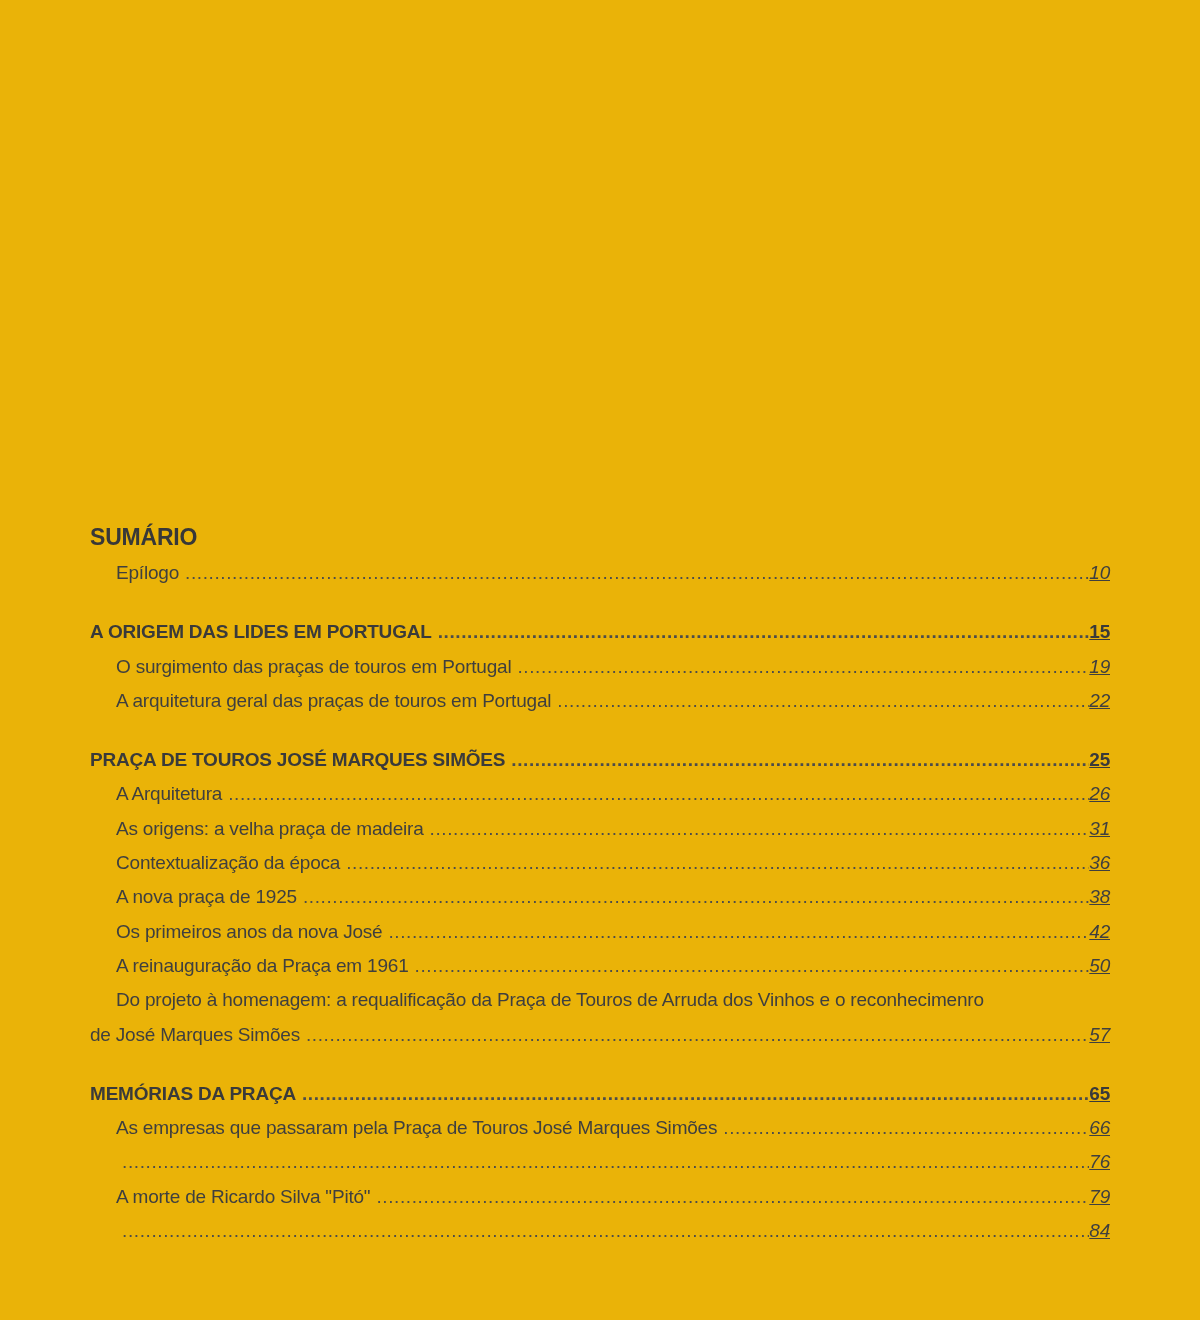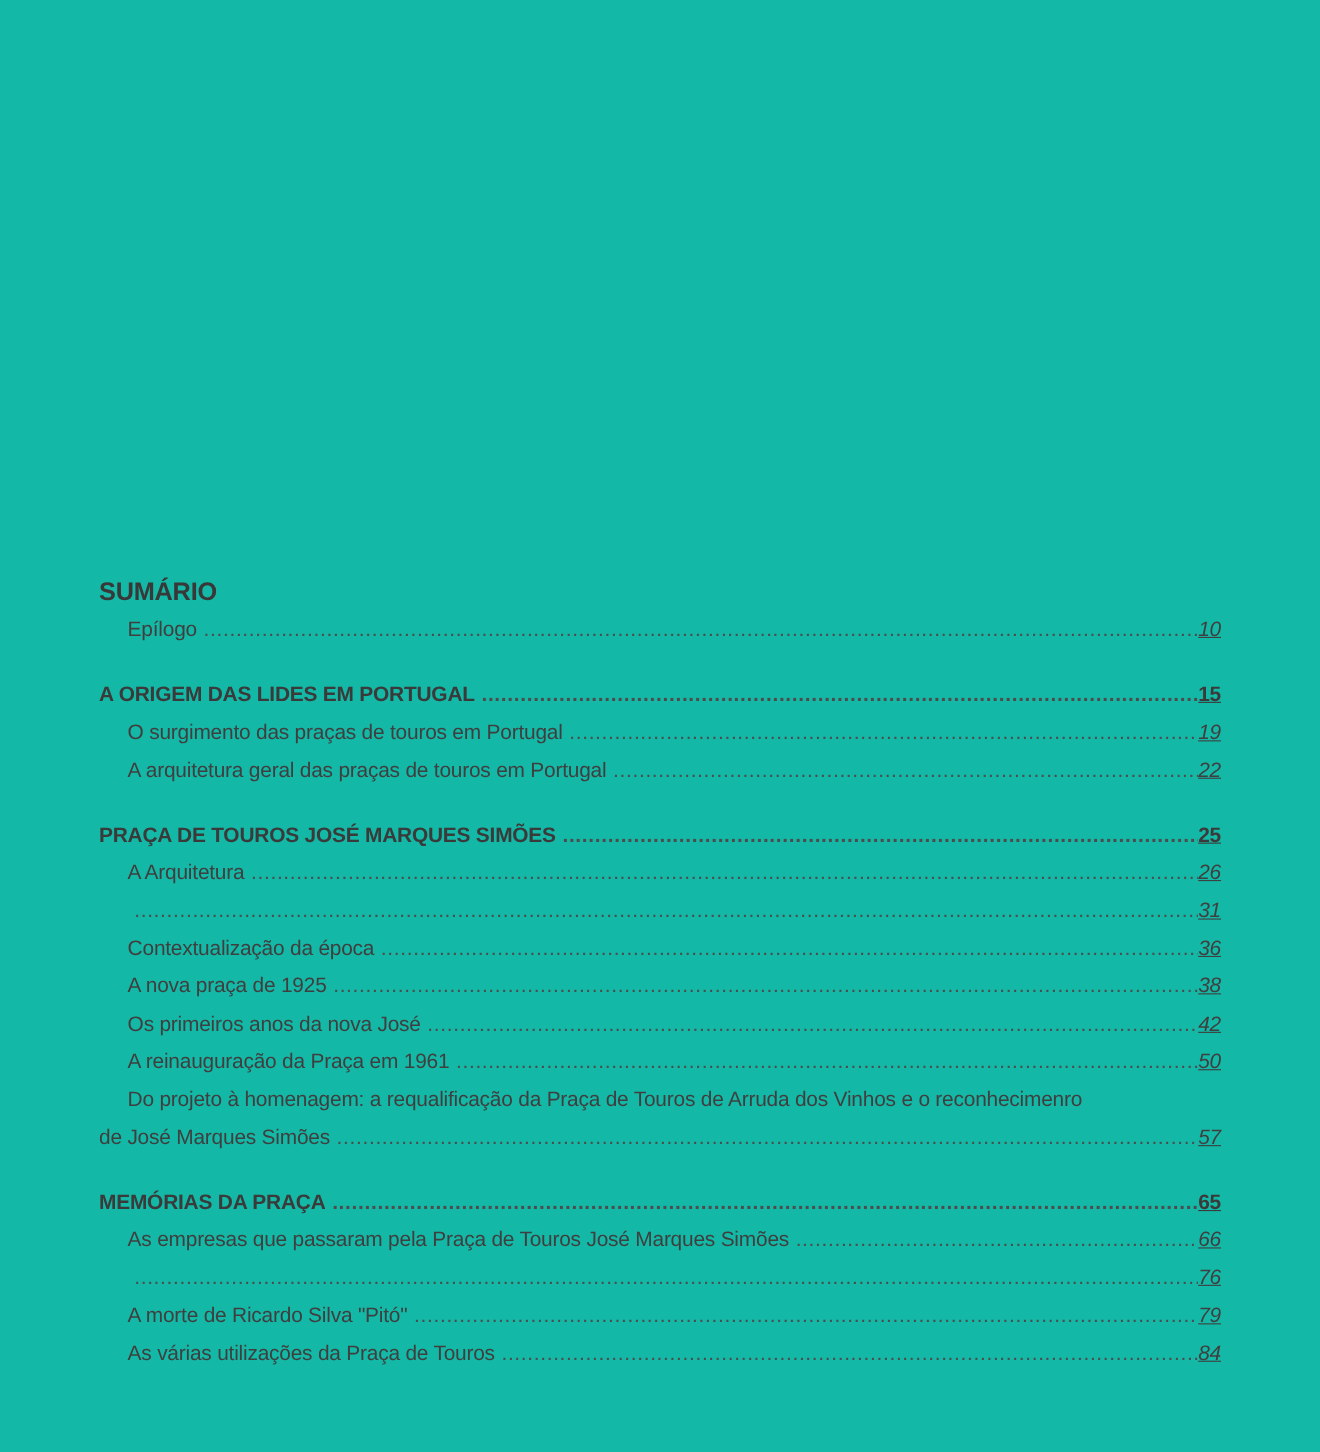--- a/index.html
+++ b/index.html
@@ -12,21 +12,21 @@
     height: 1320px;
     overflow: hidden;
     font-family: "Liberation Sans", sans-serif;
     color: #3f3f3f;
   }
   .page {
     box-sizing: border-box;
     width: 1200px;
     height: 1320px;
     padding: 521px 90px 0 90px;
-    background: #14b8a6;
+    background: #eab308;
   }
   .toc-heading {
     font-size: 23px;
     font-weight: 700;
     line-height: 32px;
     letter-spacing: -0.2px;
     color: #383838;
     margin: 0 0 3px 0;
   }
   .row {
@@ -110,20 +110,21 @@
     <span class="label">PRAÇA DE TOUROS JOSÉ MARQUES SIMÕES</span>
     <span class="dots">................................................................................................................................................................................................................................................................................................................................................................................................................</span>
     <span class="pnum num-bold">25</span>
   </div>
   <div class="row item">
     <span class="label">A Arquitetura</span>
     <span class="dots">................................................................................................................................................................................................................................................................................................................................................................................................................</span>
     <span class="pnum num-italic">26</span>
   </div>
   <div class="row item">
+    <span class="label">As origens: a velha praça de madeira</span>
     <span class="dots">................................................................................................................................................................................................................................................................................................................................................................................................................</span>
     <span class="pnum num-italic">31</span>
   </div>
   <div class="row item">
     <span class="label">Contextualização da época</span>
     <span class="dots">................................................................................................................................................................................................................................................................................................................................................................................................................</span>
     <span class="pnum num-italic">36</span>
   </div>
   <div class="row item">
     <span class="label">A nova praça de 1925</span>
@@ -163,18 +164,17 @@
   <div class="row item">
     <span class="dots">................................................................................................................................................................................................................................................................................................................................................................................................................</span>
     <span class="pnum num-italic">76</span>
   </div>
   <div class="row item">
     <span class="label">A morte de Ricardo Silva "Pitó"</span>
     <span class="dots">................................................................................................................................................................................................................................................................................................................................................................................................................</span>
     <span class="pnum num-italic">79</span>
   </div>
   <div class="row item">
-    <span class="label">As várias utilizações da Praça de Touros</span>
     <span class="dots">................................................................................................................................................................................................................................................................................................................................................................................................................</span>
     <span class="pnum num-italic">84</span>
   </div>
 
 </div>
 
 </body></html>

